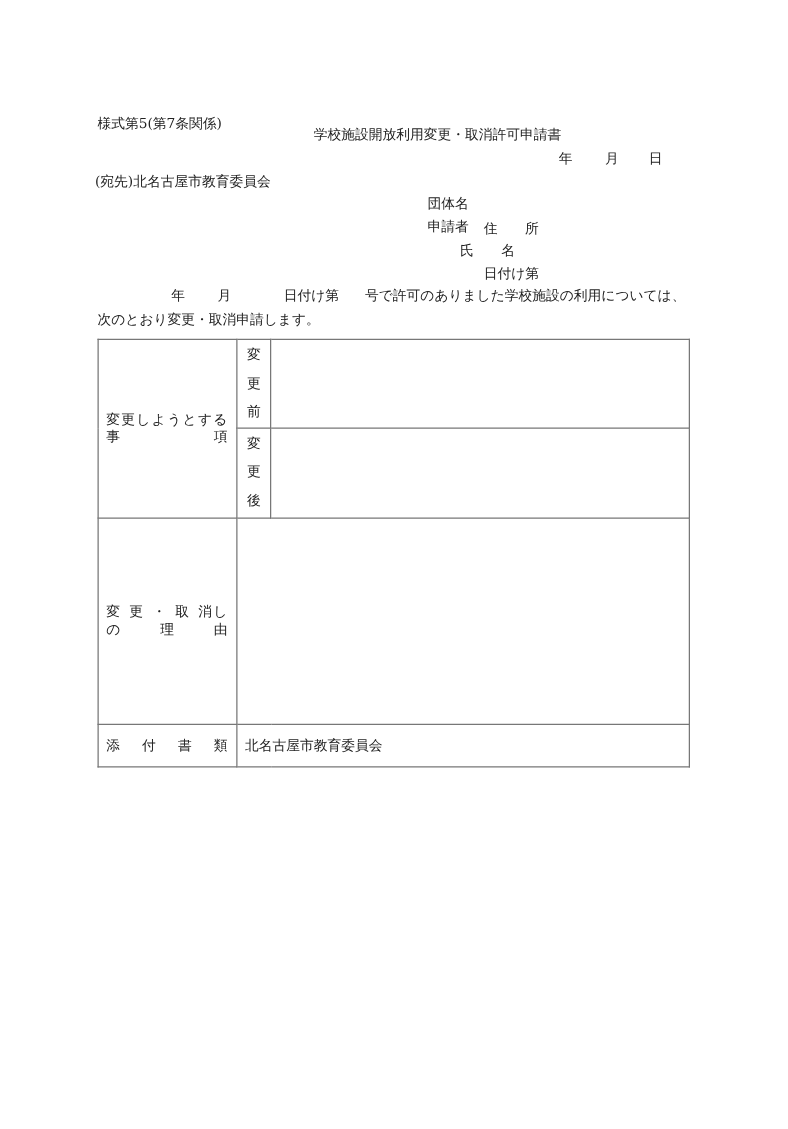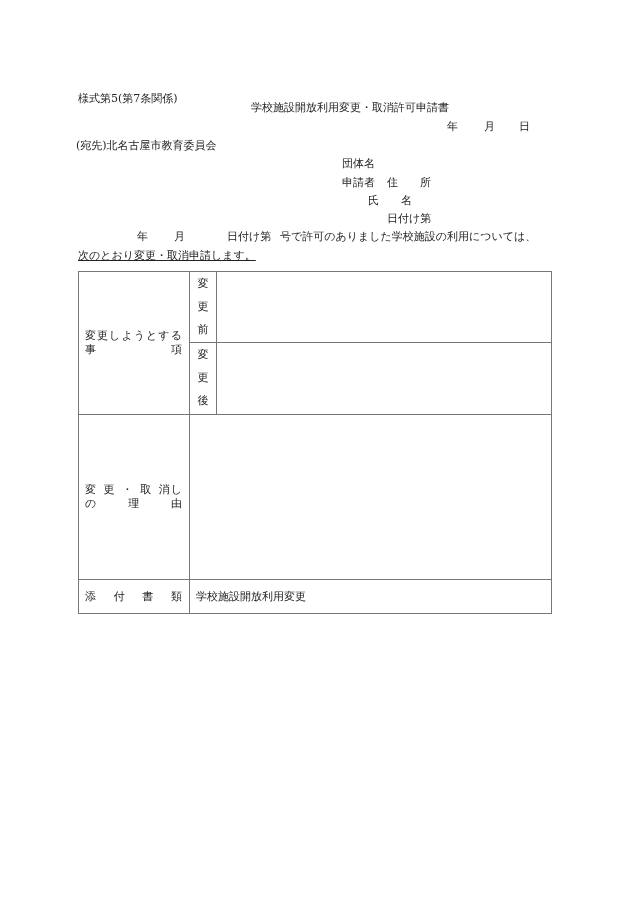--- a/index.html
+++ b/index.html
@@ -9,21 +9,21 @@
     }
     .abs { position: absolute; white-space: nowrap; line-height: 14px; }
     .form-no { left: 78px; top: 92px; }
     .title { left: 211px; top: 101px; margin-left: 40px; }
     .date-line { top: 120px; left: 447px; }
     .date-line span { position: absolute; }
     .addressee { left: 64px; top: 139px; margin-left: 12px; }
     .app-block { left: 342px; font-family: Liberation Mono, monospace; }
     .body1 { left: 78px; top: 230px; width: 480px; }
     .body1 span { position: absolute; }
-    .body2 { left: 78px; top: 249px; text-decoration: underline; }
+    .body2 { left: 78px; top: 249px; }
 
     table.form {
       position: absolute; left: 78px; top: 271px; width: 474px;
       border-collapse: collapse; table-layout: fixed;
     }
     table.form td { border: 1px solid #777; padding: 0; vertical-align: top; }
     .label-main { font-size: 11px; letter-spacing: 1px; }
     .vert-cell { text-align: center; }
     .vert-cell div { height: 23px; line-height: 23px; }
     .justify-line { display: flex; justify-content: space-between; padding: 0 6px; line-height: 14px; }
@@ -45,21 +45,21 @@
 <div class="abs app-block" style="top:157px">団体名</div>
 <div class="abs app-block" style="top:176px">申請者</div>
 <div class="abs" style="left:387px; top:176px">住　　所</div>
 <div class="abs" style="left:368px; top:194px">氏　　名</div>
 <div class="abs" style="left:387px; top:212px">日付け第</div>
 
 <div class="abs body1">
   <span style="left:59px">年</span>
   <span style="left:96px">月</span>
   <span style="left:149px">日付け第</span>
-  <span style="left:202px">号で許可のありました学校施設の利用については、</span>
+  <span style="left:214px">号で許可のありました学校施設の利用については、</span>
 </div>
 <div class="abs body2">次のとおり変更・取消申請します。</div>
 
 <table class="form">
   <colgroup>
     <col style="width:111px">
     <col style="width:27px">
     <col>
   </colgroup>
   <tbody>
@@ -114,16 +114,16 @@
   </tr>
   <tr style="height:34px">
     <td style="vertical-align:middle">
       <div class="justify-line label-main">
         <span>添</span>
             <span>付</span>
             <span>書</span>
             <span>類</span>
       </div>
     </td>
-    <td colspan="2" style="vertical-align:middle; padding-left:6px">学校施設開放利用変更</td>
+    <td colspan="2" style="vertical-align:middle; padding-left:6px">北名古屋市教育委員会</td>
   </tr>
 </tbody>
   </table>
 
 </body></html>

